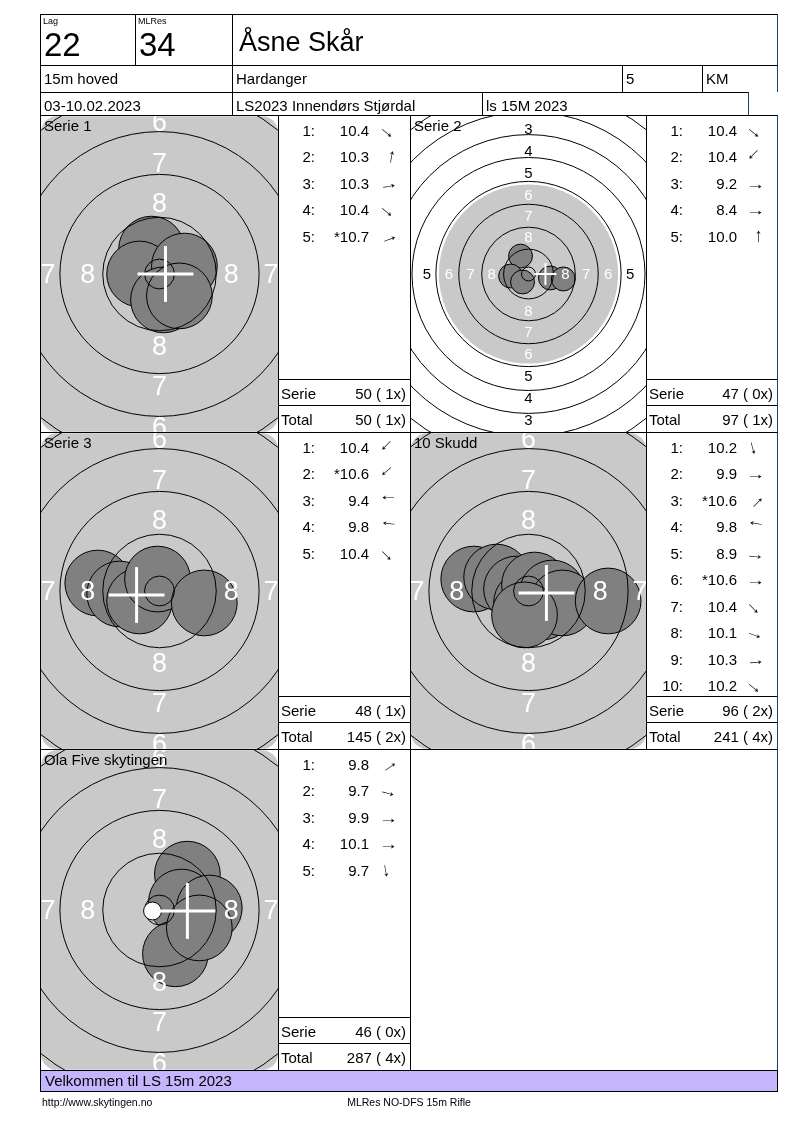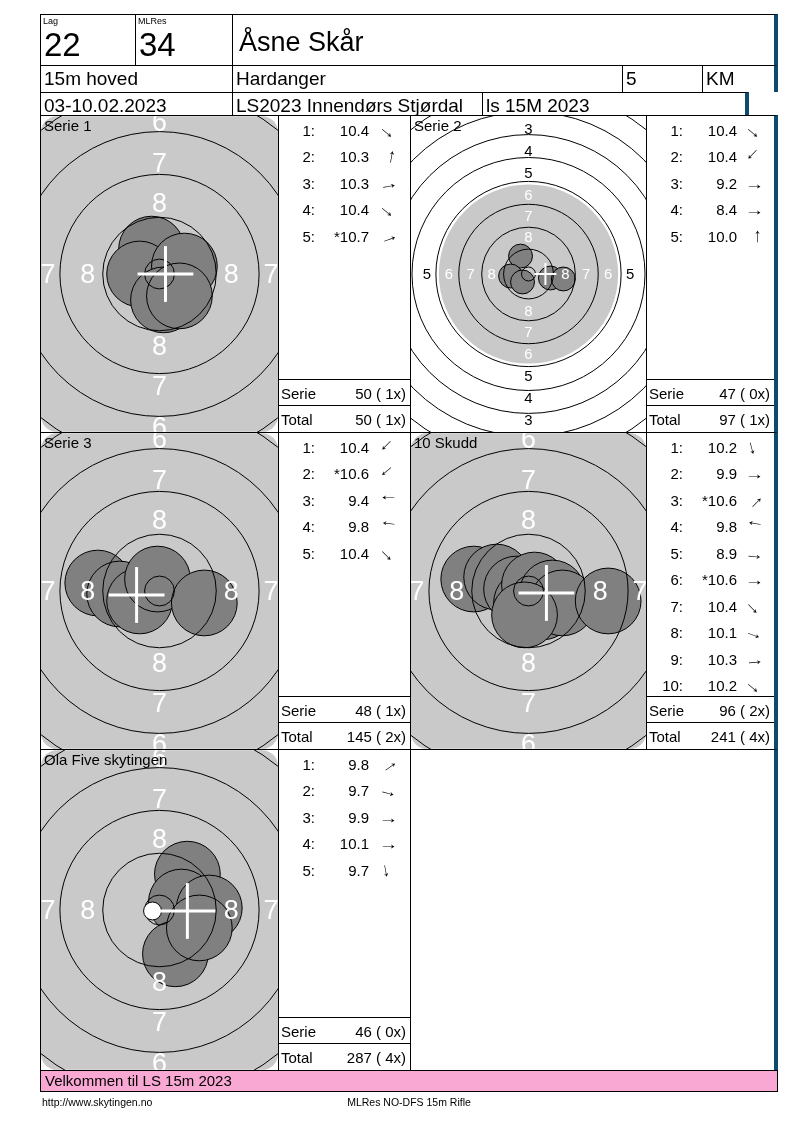--- a/index.html
+++ b/index.html
@@ -1,37 +1,37 @@
 <!DOCTYPE html>
 <html><head>
 <meta charset="utf-8">
 <style>
   html,body{margin:0;padding:0;background:#fff;}
   .page{position:relative;width:800px;height:1130px;background:#fff;overflow:hidden;
         font-family:"Liberation Sans",sans-serif;color:#000;}
   .cell{position:absolute;box-sizing:border-box;border-top:1px solid #000;border-left:1px solid #000;background:#fff;overflow:hidden;}
-  .br{border-right:4px solid #0c4a6e;}
+  .br{border-right:1px solid #0c4a6e;}
   .cell-label{font-size:9px;line-height:10px;padding:1px 0 0 2px;}
   .cell-big{font-size:33px;line-height:38px;padding-left:3px;white-space:nowrap;}
   .cell-name{font-size:27px;line-height:30px;padding:12px 0 0 6px;white-space:nowrap;}
-  .cell-text{font-size:19px;line-height:16px;padding:5px 0 0 3px;white-space:nowrap;}
+  .cell-text{font-size:15px;line-height:16px;padding:5px 0 0 3px;white-space:nowrap;}
   .tpanel{position:absolute;box-sizing:border-box;border-top:1px solid #000;border-left:1px solid #000;background:#fff;overflow:hidden;}
   .tpanel svg{position:absolute;left:0;top:0;width:100%;height:100%;}
   .ttitle{position:absolute;left:3px;top:1px;z-index:2;font-size:15px;line-height:18px;}
   .target text{font-family:"Liberation Sans",sans-serif;}
   .spanel{position:absolute;box-sizing:border-box;border-top:1px solid #000;border-left:1px solid #000;background:#fff;overflow:hidden;}
   .shot-list{position:absolute;left:0;right:0;top:1px;}
   .shot-row{display:flex;align-items:center;height:26.5px;padding-right:3px;font-size:15px;}
   .shot-no{width:36px;text-align:right;}
   .shot-val{width:54px;text-align:right;white-space:nowrap;}
   .arr{flex:1;text-align:center;font-size:15px;}
   .arr span{display:inline-block;}
   .sum-row{position:absolute;left:0;right:0;height:26px;border-top:1px solid #000;display:flex;
            justify-content:space-between;align-items:center;padding:0 4px 0 2px;font-size:15px;background:#fff;}
-  .banner{position:absolute;box-sizing:border-box;border:1px solid #000;background:#f9a8d4;
+  .banner{position:absolute;box-sizing:border-box;border:1px solid #000;background:#c4b5fd;
           font-size:15px;line-height:20px;padding-left:4px;}
   .footer-left{position:absolute;left:42px;top:1096px;font-size:10.5px;}
   .footer-center{position:absolute;left:40px;top:1096px;width:738px;text-align:center;font-size:10.5px;}
   .footer-right{position:absolute;left:40px;top:1096px;width:738px;text-align:right;font-size:10.5px;}
 </style>
 </head>
 <body>
 
 <div class="page">
 

